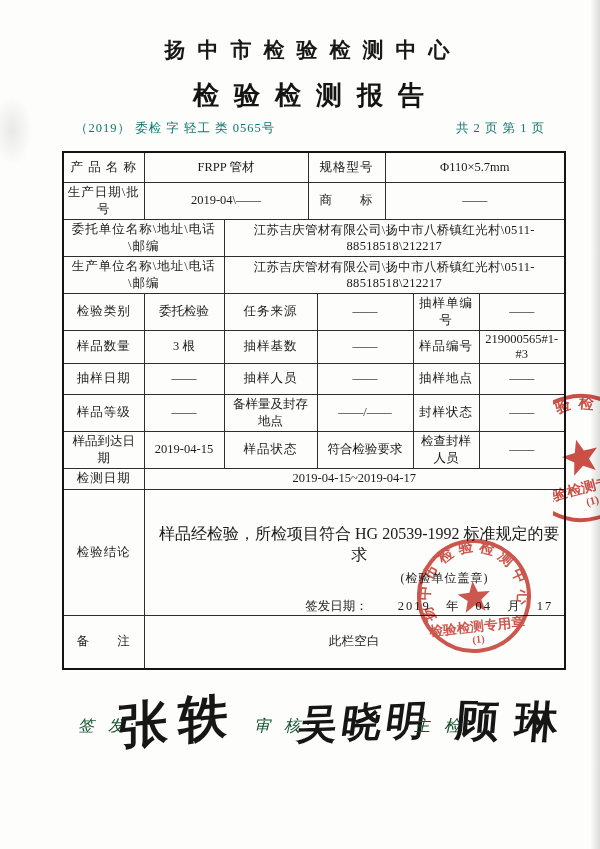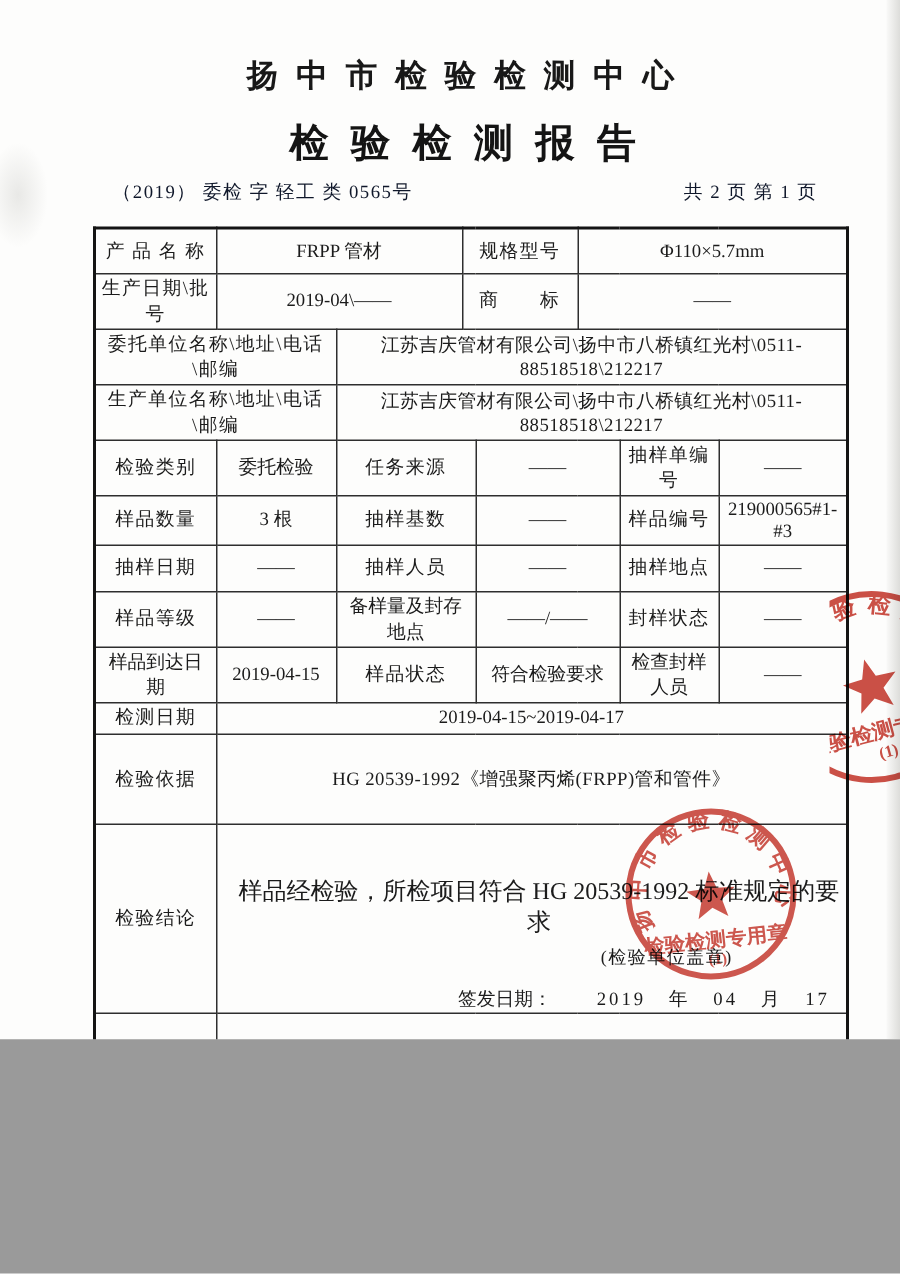--- a/index.html
+++ b/index.html
@@ -1,35 +1,35 @@
 <!DOCTYPE html>
 <html><head>
 <meta charset="utf-8">
 <style>
   html,body{margin:0;padding:0;background:#9a9a9a;}
   .page{
-    position:relative; width:600px; height:693px; margin:0 auto;
+    position:relative; width:600px; height:849px; margin:0 auto;
     background:#fdfdfc; overflow:hidden;
     font-family:"Liberation Serif","DejaVu Serif",serif;
     color:#1b1b1b;
   }
   .org-title{
     position:absolute; top:36px; left:0; right:0; text-align:center;
     font-size:21px; font-weight:bold; letter-spacing:12px; padding-left:26px;
     color:#181818;
   }
   .report-title{
     position:absolute; top:78px; left:0; right:0; text-align:center;
     font-size:26px; font-weight:bold; letter-spacing:15px; padding-left:32px;
     color:#141414;
   }
   .doc-line{
     position:absolute; top:120px; left:75px; right:55px;
     display:flex; justify-content:space-between;
-    font-size:12.5px; letter-spacing:1px; color:#0f172a;
+    font-size:12.5px; letter-spacing:1px; color:#0f766e;
   }
   table.report{
     position:absolute; left:62px; top:151px; width:503px;
     border-collapse:collapse; table-layout:fixed;
     border:2.5px solid #141414;
   }
   table.report td{
     border:1px solid #2e2e2e; font-size:12.5px; text-align:center;
     vertical-align:middle; padding:1px 3px; overflow:hidden;
   }
@@ -149,24 +149,20 @@
       <td>2019-04-15</td>
       <td colspan="2" class="lab">样品状态</td>
       <td colspan="2">符合检验要求</td>
       <td style="letter-spacing:0">检查封样人员</td>
       <td>——</td>
     </tr>
     <tr style="height:21px">
       <td class="lab">检测日期</td>
       <td colspan="7">2019-04-15~2019-04-17</td>
     </tr>
-    <tr style="height:60px">
-      <td class="lab">检验依据</td>
-      <td colspan="7" class="tl">HG 20539-1992《增强聚丙烯(FRPP)管和管件》</td>
-    </tr>
     <tr style="height:126px">
       <td class="lab">检验结论</td>
       <td colspan="7" class="concl">
         <span class="concl-text">样品经检验，所检项目符合 HG 20539-1992 标准规定的要求</span>
         <span class="stamp-note">(检验单位盖章)</span>
         <span class="sign-date">
           <span>签发日期：</span><span class="dt">2019 年 04 月 17 日</span>
         </span>
       </td>
     </tr>

